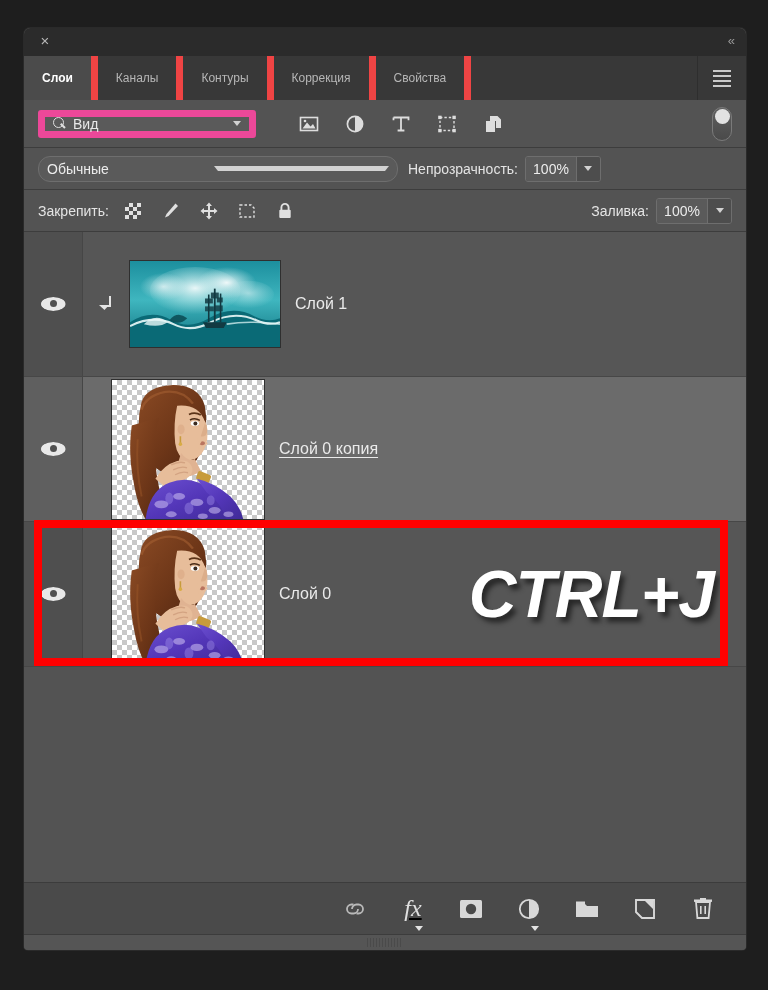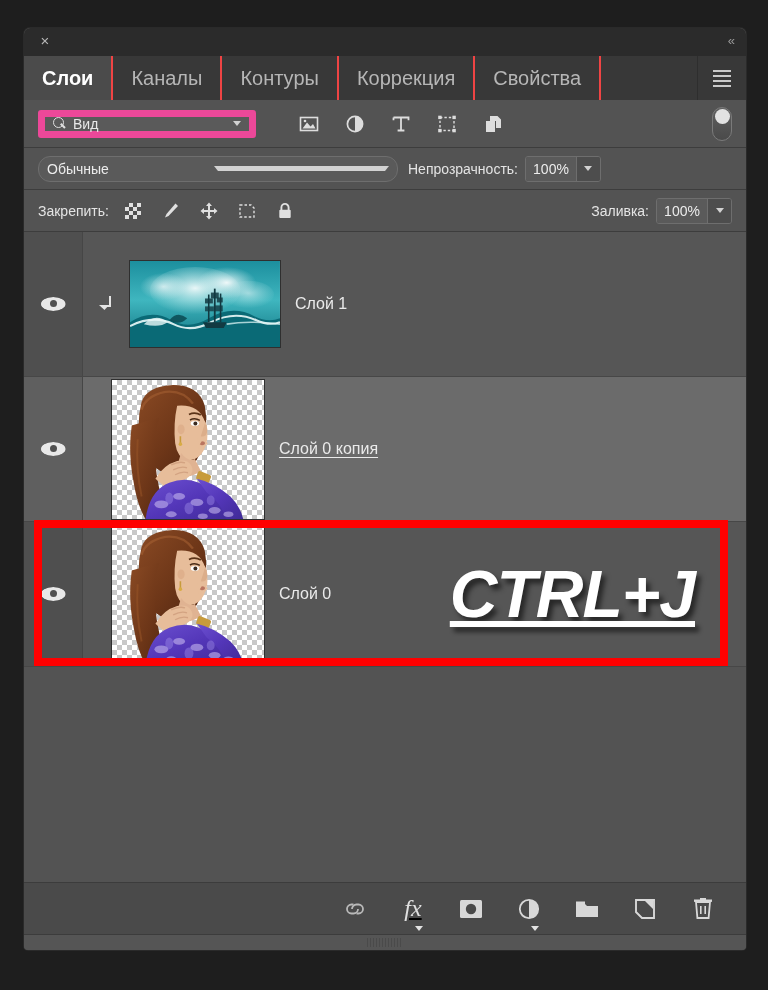--- a/index.html
+++ b/index.html
@@ -44,24 +44,24 @@
   .tabbar {
     height: 44px;
     background: #383838;
     display: flex;
     align-items: stretch;
     position: relative;
   }
   .tab {
     display: flex; align-items: center; justify-content: center;
     padding: 16px 18px;
-    font-size: 20px;
+    font-size: 12px;
     color: #b6b6b6;
     background: #383838;
-    border-right: 2px solid #ef4444;
+    border-right: 7px solid #ef4444;
     cursor: pointer;
     white-space: nowrap;
   }
   .tab.active {
     background: #4b4b4b;
     color: #ffffff;
     font-weight: bold;
   }
   .tab-spacer { flex: 1; background: #383838; border-right: 1px solid #2e2e2e;}
   .hamburger {
@@ -235,31 +235,30 @@
 
   
   .ship-art { position:absolute; inset:0; overflow:hidden; }
 
   
   .portrait { position:absolute; inset:0; overflow:hidden; }
 
   
   .ctrlj {
     position: absolute;
-    right: 51px; top: 50%;
+    right: 32px; top: 50%;
     transform: translateY(-50%);
     font-size: 66px;
     font-style: italic;
     font-weight: bold;
     color: #ffffff;
     letter-spacing: -1px;
     text-shadow: 4px 5px 5px rgba(0,0,0,0.55);
     white-space: nowrap;
     pointer-events: none;
-    text-decoration: underline;
   }
 
   
   .annot {
     position: absolute;
     left: 10px; top: 288px;
     width: 694px; height: 146px;
     border: 8px solid #ff0000;
     pointer-events: none;
     z-index: 20;

